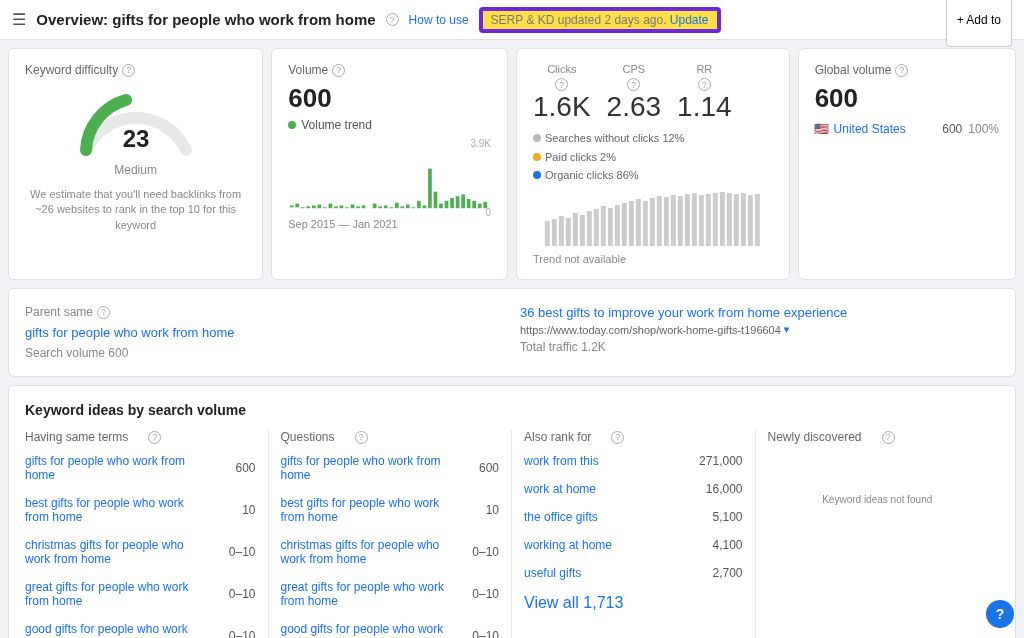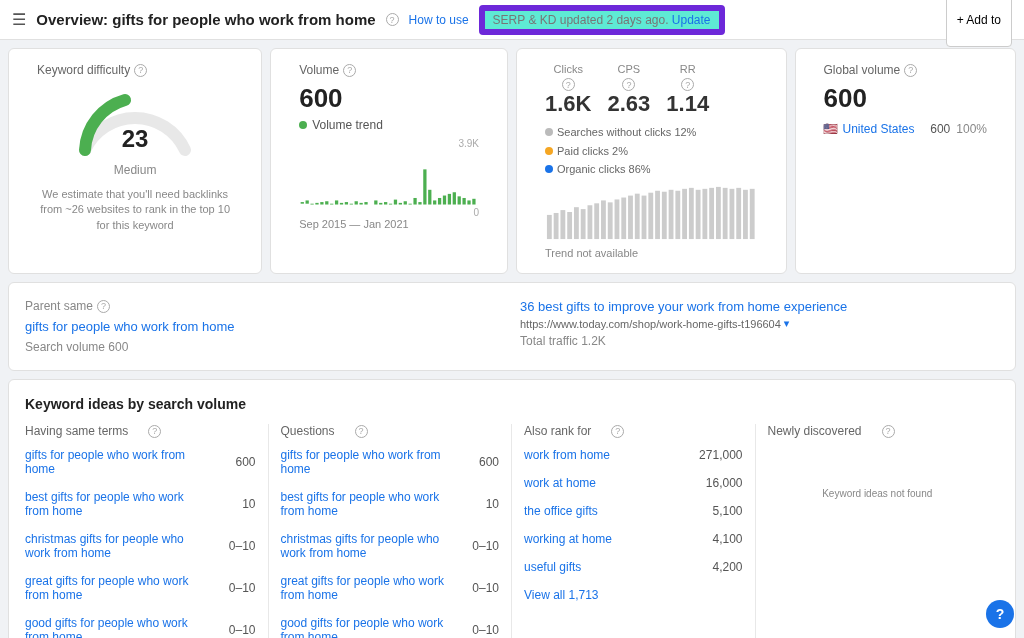--- a/index.html
+++ b/index.html
@@ -2,28 +2,28 @@
 <html><head>
   <meta charset="utf-8">
   <style>
     * { box-sizing: border-box; margin: 0; padding: 0; }
     body { font-family: -apple-system, BlinkMacSystemFont, 'Segoe UI', Arial, sans-serif; font-size: 13px; background: #f0f2f5; color: #333; }
 
     
     .top-bar { display: flex; align-items: center; background: #fff; border-bottom: 1px solid #e0e0e0; padding: 0 12px; height: 40px; gap: 10px; }
     .menu-icon { font-size: 16px; color: #555; cursor: pointer; }
     .page-title { font-size: 15px; font-weight: 600; color: #222; flex-shrink: 0; }
-    .serp-notice { font-size: 12px; color: #777; background: #5eead4; border: 6px solid #6d28d9; border-radius: 4px; padding: 2px 8px; }
+    .serp-notice { font-size: 12px; color: #777; background: #fde047; border: 4px solid #6d28d9; border-radius: 4px; padding: 2px 8px; }
     .update-link { color: #1a73e8; font-weight: 500; cursor: pointer; }
     .spacer { flex: 1; }
     .add-to-btn { background: #fff; border: 1px solid #ccc; border-radius: 4px; padding: 19px 10px; font-size: 12px; cursor: pointer; display: flex; align-items: center; gap: 4px; }
 
     
     .cards-row { display: flex; gap: 8px; padding: 8px; }
-    .card { background: #fff; border: 1px solid #e0e0e0; border-radius: 6px; padding: 14px 28px; }
+    .card { background: #fff; border: 1px solid #e0e0e0; border-radius: 6px; padding: 14px 16px; }
     .card-kd { flex: 1.2; }
     .card-volume { flex: 1.1; }
     .card-clicks { flex: 1.3; }
     .card-global { flex: 1; }
 
     .card-label { font-size: 12px; color: #666; margin-bottom: 6px; display: flex; align-items: center; gap: 4px; }
     .card-value { font-size: 26px; font-weight: 700; color: #222; margin-bottom: 4px; }
 
     
     .kd-gauge-wrap { display: flex; justify-content: center; margin: 8px 0; position: relative; }
@@ -35,21 +35,21 @@
     .trend-dot { width: 8px; height: 8px; border-radius: 50%; background: #4CAF50; display: inline-block; }
     .chart-area { position: relative; height: 80px; margin-top: 4px; }
     .chart-date-range { font-size: 11px; color: #888; }
     .chart-max { font-size: 10px; color: #aaa; position: absolute; top: 0; right: 0; }
     .chart-min { font-size: 10px; color: #aaa; position: absolute; bottom: 0; right: 0; }
 
     
     .clicks-row { display: flex; gap: 16px; margin-bottom: 6px; }
     .click-metric { display: flex; flex-direction: column; }
     .click-metric-label { font-size: 11px; color: #888; display: flex; align-items: center; gap: 3px; flex-direction: column; }
-    .click-metric-value { font-size: 22px; font-weight: 700; text-align: center; }
+    .click-metric-value { font-size: 28px; font-weight: 400; text-align: center; }
     .clicks-legend { font-size: 11px; color: #666; line-height: 1.7; }
     .legend-dot { display: inline-block; width: 8px; height: 8px; border-radius: 50%; margin-right: 4px; }
     .legend-dot.grey { background: #bbb; }
     .legend-dot.yellow { background: #f5a623; }
     .legend-dot.blue { background: #1a73e8; }
     .trend-na { font-size: 11px; color: #888; margin-top: 4px; }
     .global-country-row { display: flex; justify-content: space-between; align-items: center; margin-top: 8px; }
     .global-country-link { color: #1a73e8; cursor: pointer; font-size: 12px; display: flex; align-items: center; gap: 4px; }
 
     
@@ -66,21 +66,21 @@
     .ideas-section { background: #fff; border: 1px solid #e0e0e0; border-radius: 6px; margin: 0 8px 8px; padding: 16px; }
     .ideas-title { font-size: 14px; font-weight: 600; color: #222; margin-bottom: 12px; }
     .ideas-grid { display: grid; grid-template-columns: 1fr 1fr 1fr 1fr; gap: 0; }
     .ideas-col { border-right: 1px solid #e8e8e8; padding-right: 12px; padding-left: 12px; }
     .ideas-col:first-child { padding-left: 0; }
     .ideas-col:last-child { border-right: none; }
     .col-header { font-size: 12px; color: #666; margin-bottom: 10px; display: flex; align-items: center; gap: 20px; font-weight: 500; }
     .kw-row { display: flex; justify-content: space-between; align-items: center; margin-bottom: 8px; padding-bottom: 6px; }
     .kw-link { color: #1a73e8; font-size: 12px; cursor: pointer; max-width: 80%; }
     .kw-vol { font-size: 12px; color: #555; white-space: nowrap; }
-    .view-all { color: #1a73e8; font-size: 12px; cursor: pointer; margin-top: 6px; }
+    .view-all { color: #1a73e8; font-size: 16px; cursor: pointer; margin-top: 6px; }
     .no-ideas { color: #888; font-size: 10px; text-align: center; padding: 40px 0; }
 
     
     svg.gauge { overflow: visible; }
 
     
     .info-icon { display: inline-flex; align-items: center; justify-content: center; width: 13px; height: 13px; border: 1px solid #aaa; border-radius: 50%; font-size: 9px; color: #aaa; cursor: help; flex-shrink: 0; }
 
     .bottom-help { position: fixed; bottom: 10px; right: 10px; width: 28px; height: 28px; background: #1a73e8; border-radius: 50%; display: flex; align-items: center; justify-content: center; color: #fff; font-size: 14px; font-weight: 700; cursor: pointer; }
   </style>
@@ -345,38 +345,38 @@
           <a class="kw-link">good gifts for people who work from home</a>
           <span class="kw-vol">0–10</span>
         </div>
       </div>
       <div class="ideas-col">
         <div class="col-header">
           <span>Also rank for</span> 
           <span class="info-icon">?</span>
         </div>
         <div class="kw-row">
-          <a class="kw-link">work from home</a>
+          <a class="kw-link">work from this</a>
           <span class="kw-vol">271,000</span>
         </div>
         <div class="kw-row">
           <a class="kw-link">work at home</a>
           <span class="kw-vol">16,000</span>
         </div>
         <div class="kw-row">
           <a class="kw-link">the office gifts</a>
           <span class="kw-vol">5,100</span>
         </div>
         <div class="kw-row">
           <a class="kw-link">working at home</a>
           <span class="kw-vol">4,100</span>
         </div>
         <div class="kw-row">
           <a class="kw-link">useful gifts</a>
-          <span class="kw-vol">4,200</span>
+          <span class="kw-vol">2,700</span>
         </div>
         <div class="view-all">View all 1,713</div>
       </div>
       <div class="ideas-col">
         <div class="col-header">
           <span>Newly discovered</span> 
           <span class="info-icon">?</span>
         </div>
         <div class="no-ideas">Keyword ideas not found</div>
       </div>

